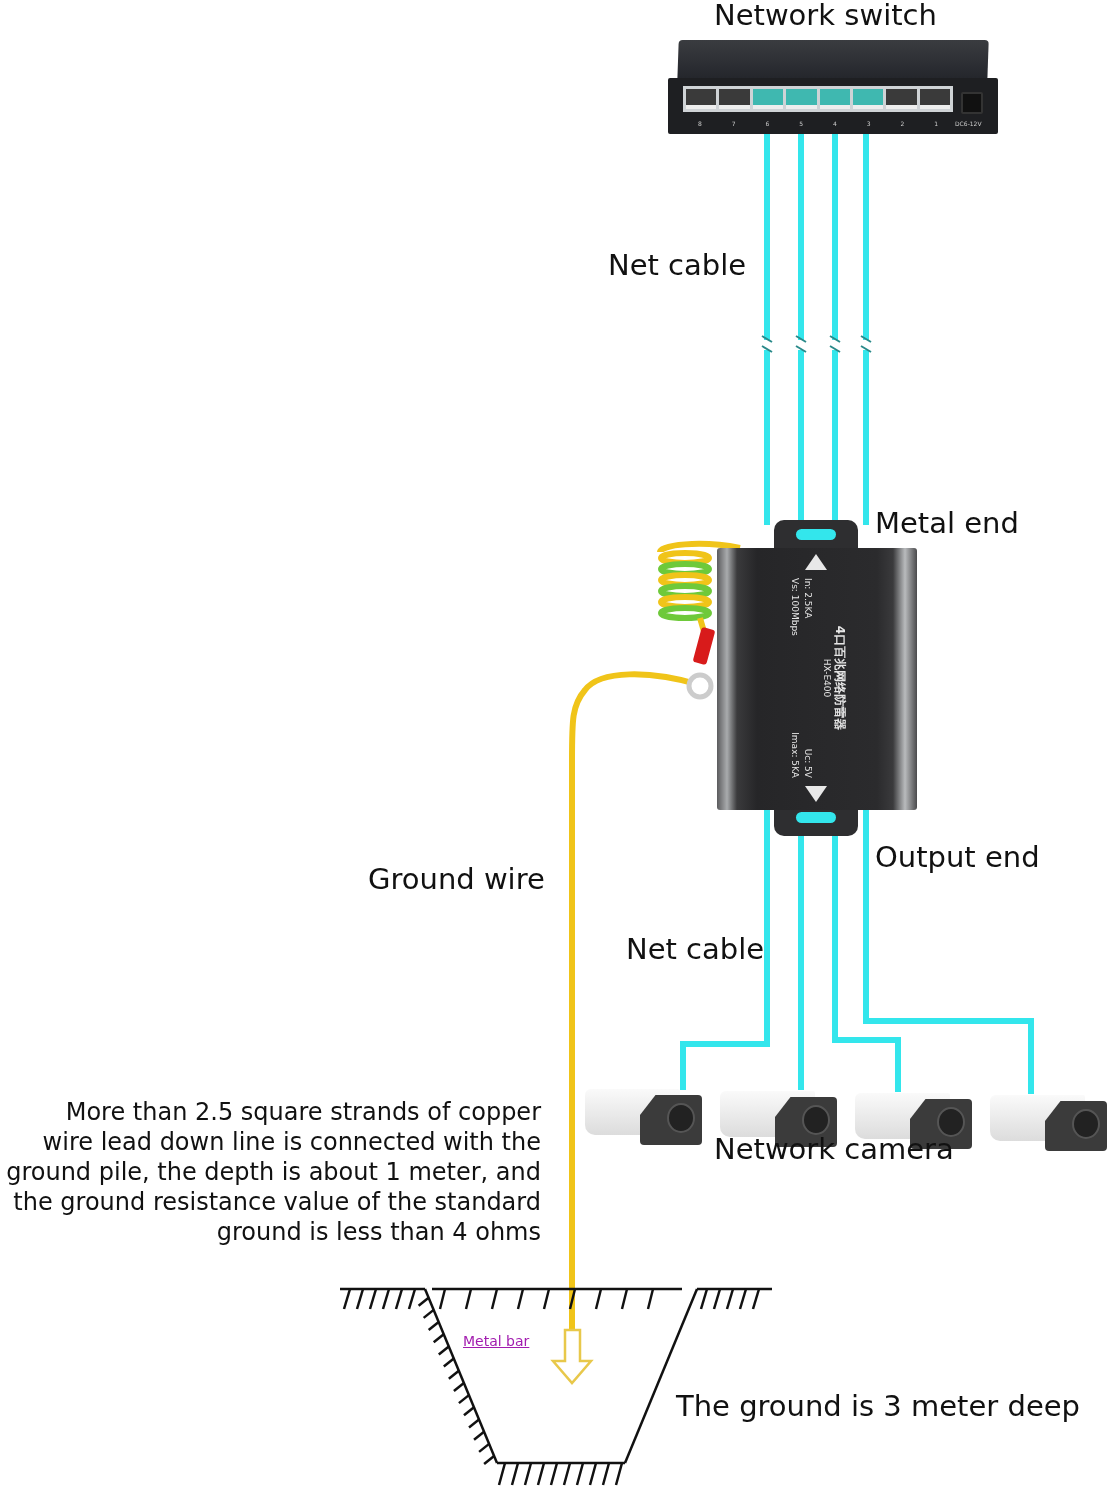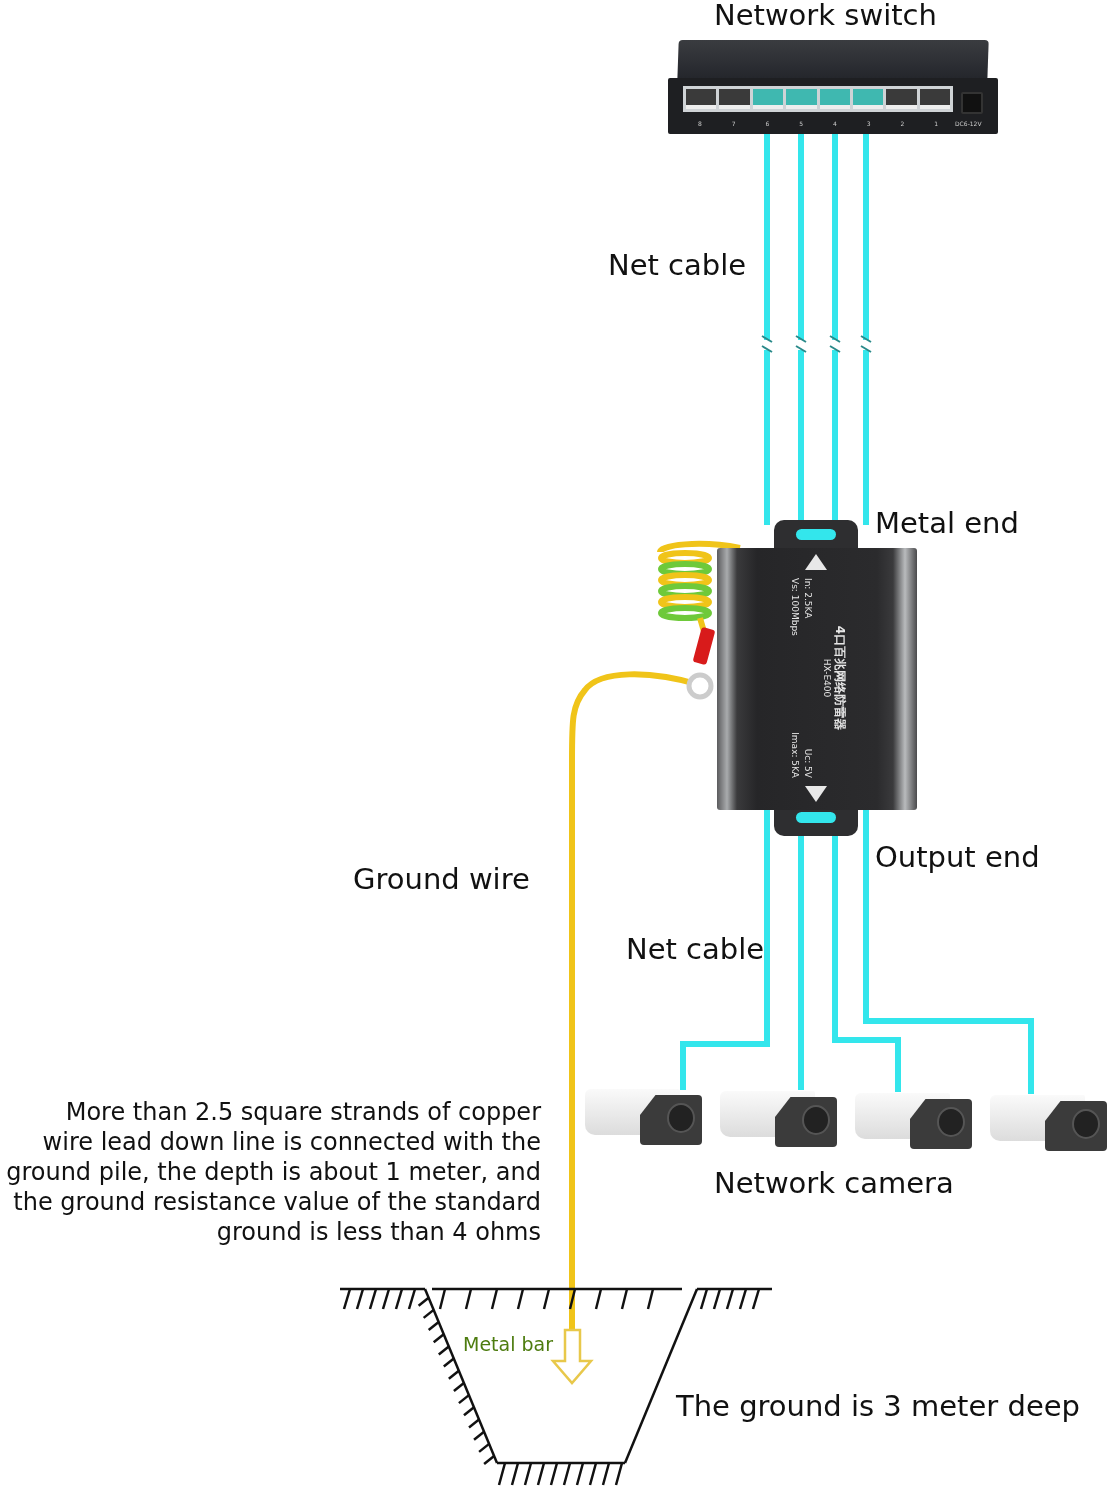--- a/index.html
+++ b/index.html
@@ -1,21 +1,21 @@
 <!DOCTYPE html>
 <html><head>
 <meta charset="utf-8">
 <style>
   html, body { margin:0; padding:0; background:#ffffff; }
   body { width:1119px; height:1491px; position:relative; overflow:hidden;
          font-family:"DejaVu Sans", sans-serif; color:#111; }
   .lbl { position:absolute; font-size:29px; white-space:nowrap; color:#111; }
   .note { position:absolute; font-size:24px; line-height:30px; text-align:right; color:#111; }
   svg.layer { position:absolute; left:0; top:0; }
-  .metal { position:absolute; font-size:19px; color:#4d7c0f; }
+  .metal { position:absolute; font-size:14px; color:#a21caf;text-decoration:underline; }
 </style>
 </head>
 <body>
 
 <svg class="layer" width="1119" height="1491">
 
   <g stroke="#33e6ec" stroke-width="6" fill="none">
     <line x1="767" y1="128" x2="767" y2="340"></line>
       <line x1="767" y1="350" x2="767" y2="525"></line>
     <line x1="801" y1="128" x2="801" y2="340"></line>
@@ -189,23 +189,23 @@
       <div style="position:absolute;left:0;top:4px;width:95px;height:46px;background:linear-gradient(#fafafa,#dcdcdc);border-radius:6px 2px 2px 10px;"></div>
       <div style="position:absolute;left:55px;top:10px;width:62px;height:50px;background:#3b3b3b;clip-path:polygon(25% 0,100% 0,100% 100%,0 100%,0 40%);border-radius:4px;"></div>
       <div style="position:absolute;left:82px;top:18px;width:24px;height:26px;border-radius:50%;background:#222;border:2px solid #555;"></div>
     </div>
   </div>
 
 <div class="lbl" style="left:714px;top:-2px;">Network switch</div>
 <div class="lbl" style="left:608px;top:248px;">Net cable</div>
 <div class="lbl" style="left:875px;top:506px;">Metal end</div>
 <div class="lbl" style="left:875px;top:840px;">Output end</div>
-<div class="lbl" style="left:353px;top:862px;">Ground wire</div>
+<div class="lbl" style="left:368px;top:862px;">Ground wire</div>
 <div class="lbl" style="left:626px;top:932px;">Net cable</div>
-<div class="lbl" style="left:714px;top:1166px;">Network camera</div>
+<div class="lbl" style="left:714px;top:1132px;">Network camera</div>
 <div class="metal" style="left:463px;top:1333px;">Metal bar</div>
 <div class="lbl" style="left:676px;top:1389px;">The ground is 3 meter deep</div>
 
 <div class="note" id="note" style="right:578px;top:1097px;width:560px;">
     <div>More than 2.5 square strands of copper</div>
     <div>wire lead down line is connected with the</div>
     <div>ground pile, the depth is about 1 meter, and</div>
     <div>the ground resistance value of the standard</div>
     <div>ground is less than 4 ohms</div>
   </div>

